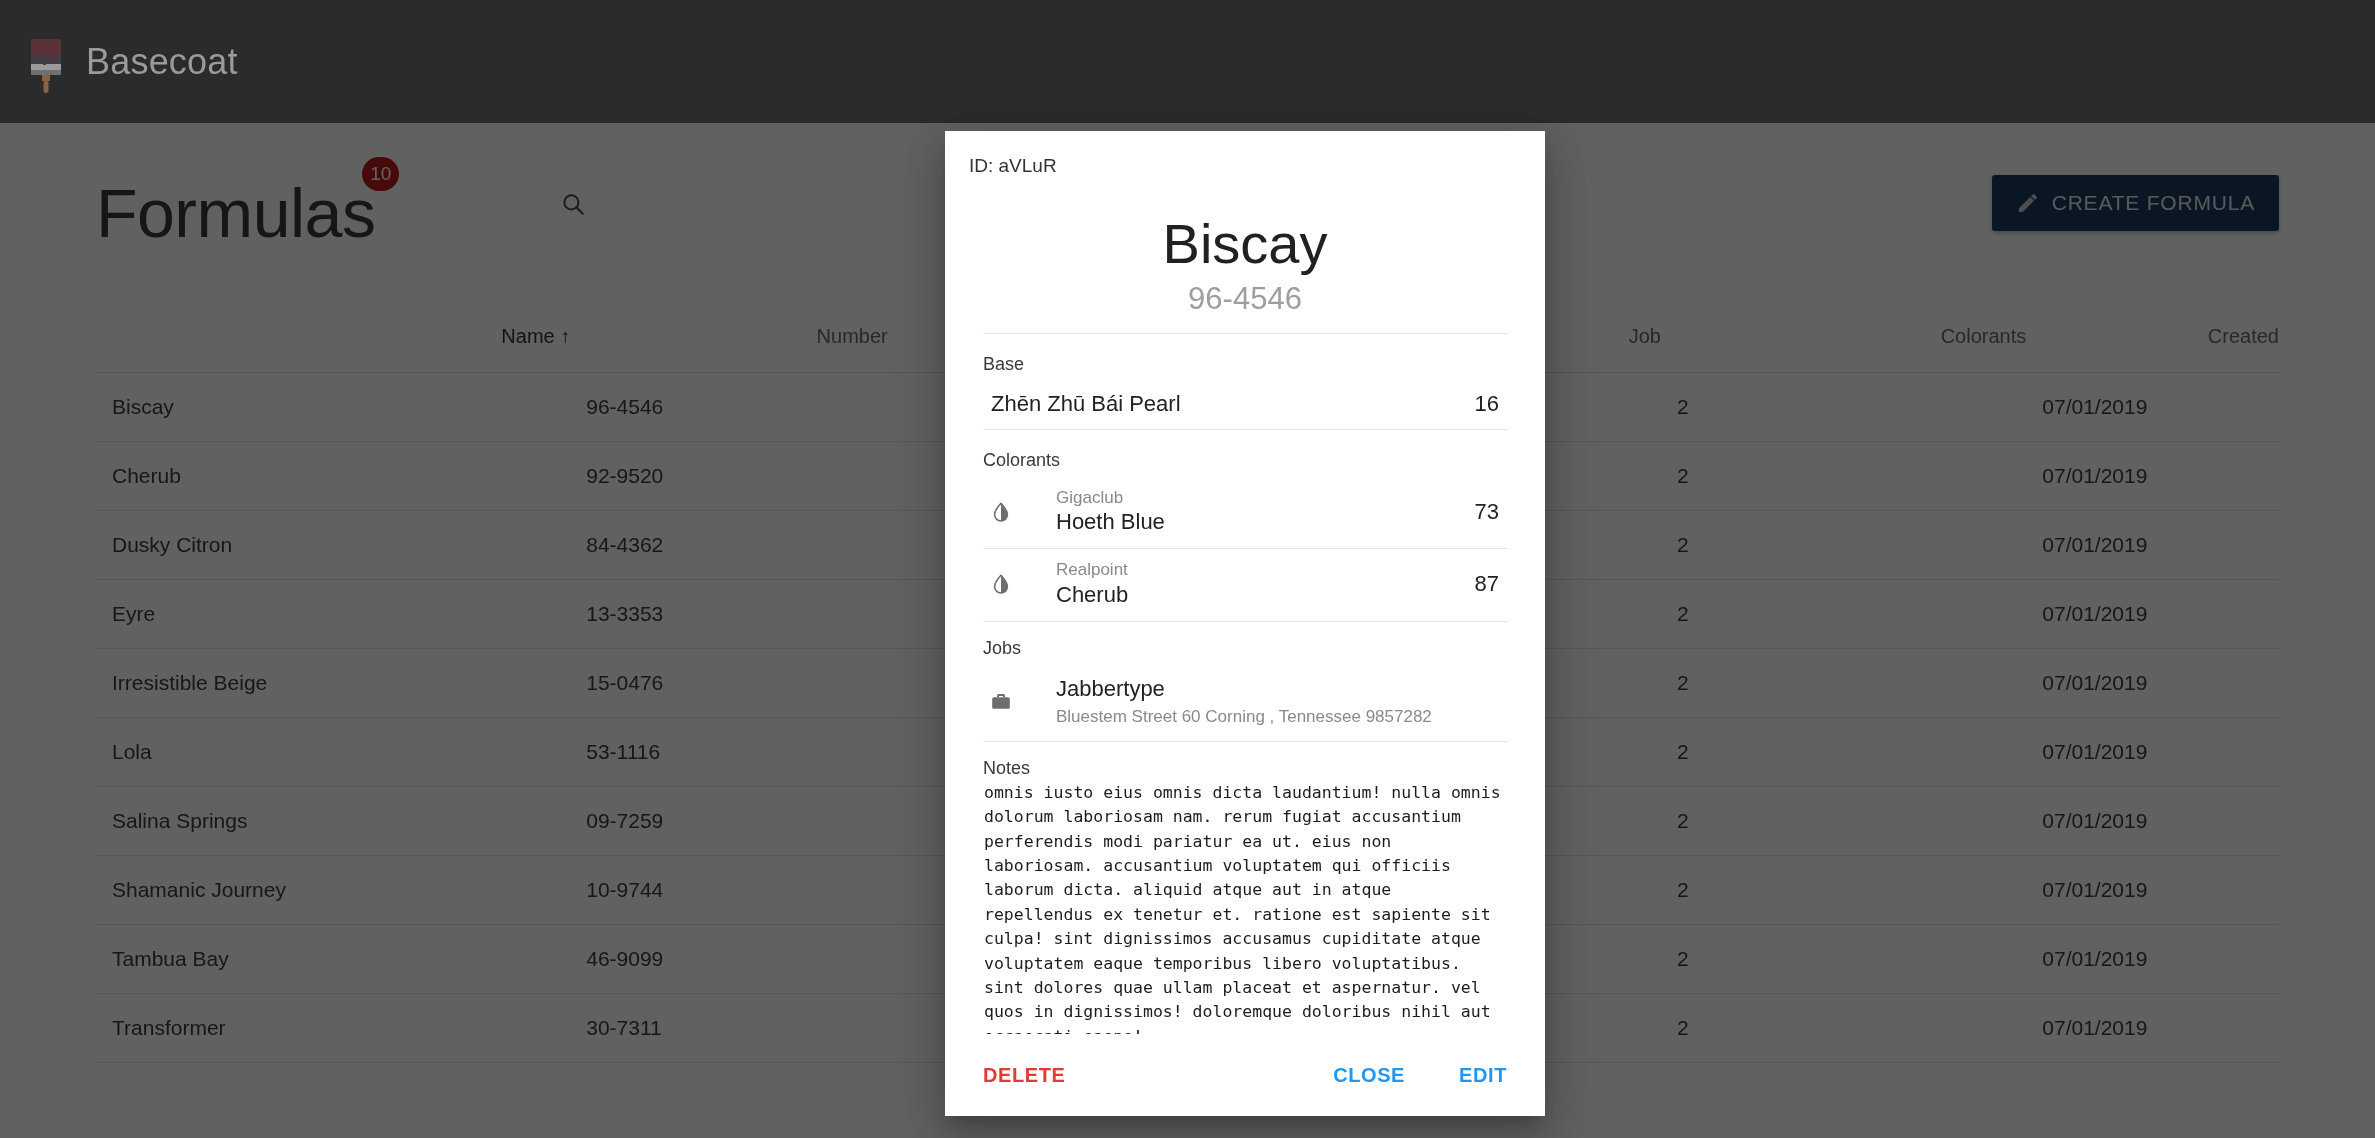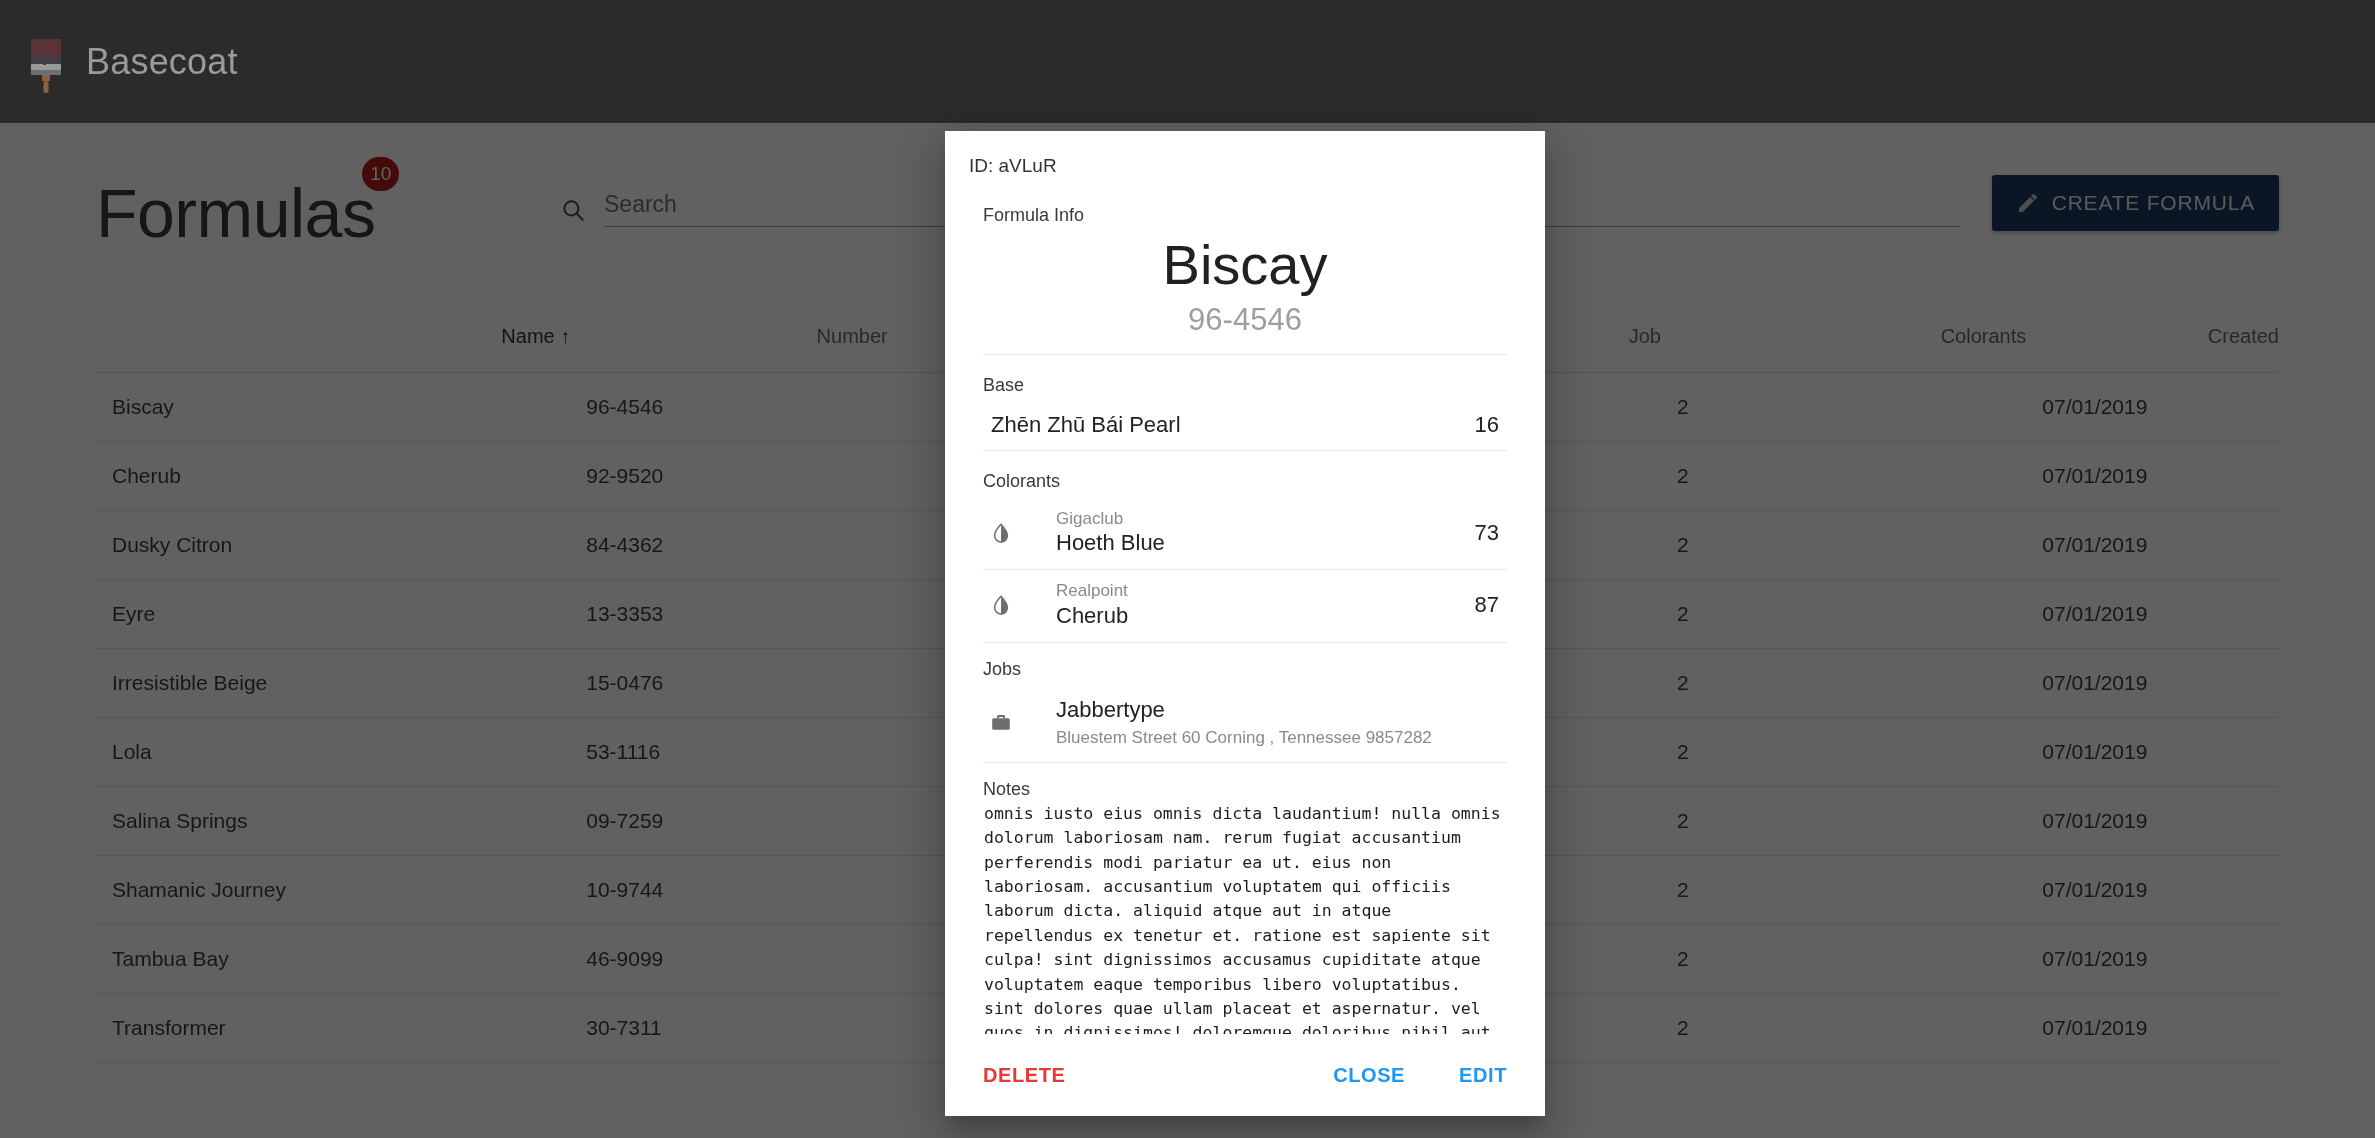--- a/index.html
+++ b/index.html
@@ -208,21 +208,20 @@
         <span class="count-badge">10</span>
       </span>
 
       <div class="search-box">
         <span class="search-icon">
           <svg viewBox="0 0 24 24" width="26" height="26" xmlns="http://www.w3.org/2000/svg">
             <circle cx="10.5" cy="10.5" r="6.5" fill="none" stroke="#4a4a4a" stroke-width="1.9"></circle>
             <line x1="15.3" y1="15.3" x2="21" y2="21" stroke="#4a4a4a" stroke-width="1.9" stroke-linecap="round"></line>
           </svg>
         </span>
-        <input class="search-field" type="text" placeholder="Search" style="">
       </div>
 
       <button class="create-btn">
         <span class="pencil-icon">
           <svg viewBox="0 0 24 24" width="24" height="24" xmlns="http://www.w3.org/2000/svg">
             <path d="M3 17.2V21h3.8L18 9.8l-3.8-3.8L3 17.2z M20.7 7.1c.4-.4.4-1 0-1.4l-2.4-2.4c-.4-.4-1-.4-1.4 0l-1.8 1.8 3.8 3.8 1.8-1.8z" fill="#c9ccd1"></path>
           </svg>
         </span>
         <span>CREATE FORMULA</span>
       </button>
@@ -327,21 +326,20 @@
   </div>
 
   <div class="scrim"></div>
 
   <div class="modal">
 
     <div class="modal-id">ID: aVLuR</div>
 
     <div class="modal-body">
 
-      <div class="section-label">Formula Info</div>
       <div class="formula-name">Biscay</div>
       <div class="formula-number">96-4546</div>
 
       <div class="sec">
         <div class="section-label">Base</div>
         <div class="row-line base-row">
           <div class="body">Zhēn Zhū Bái Pearl</div>
           <div class="amount">16</div>
         </div>
       </div>

